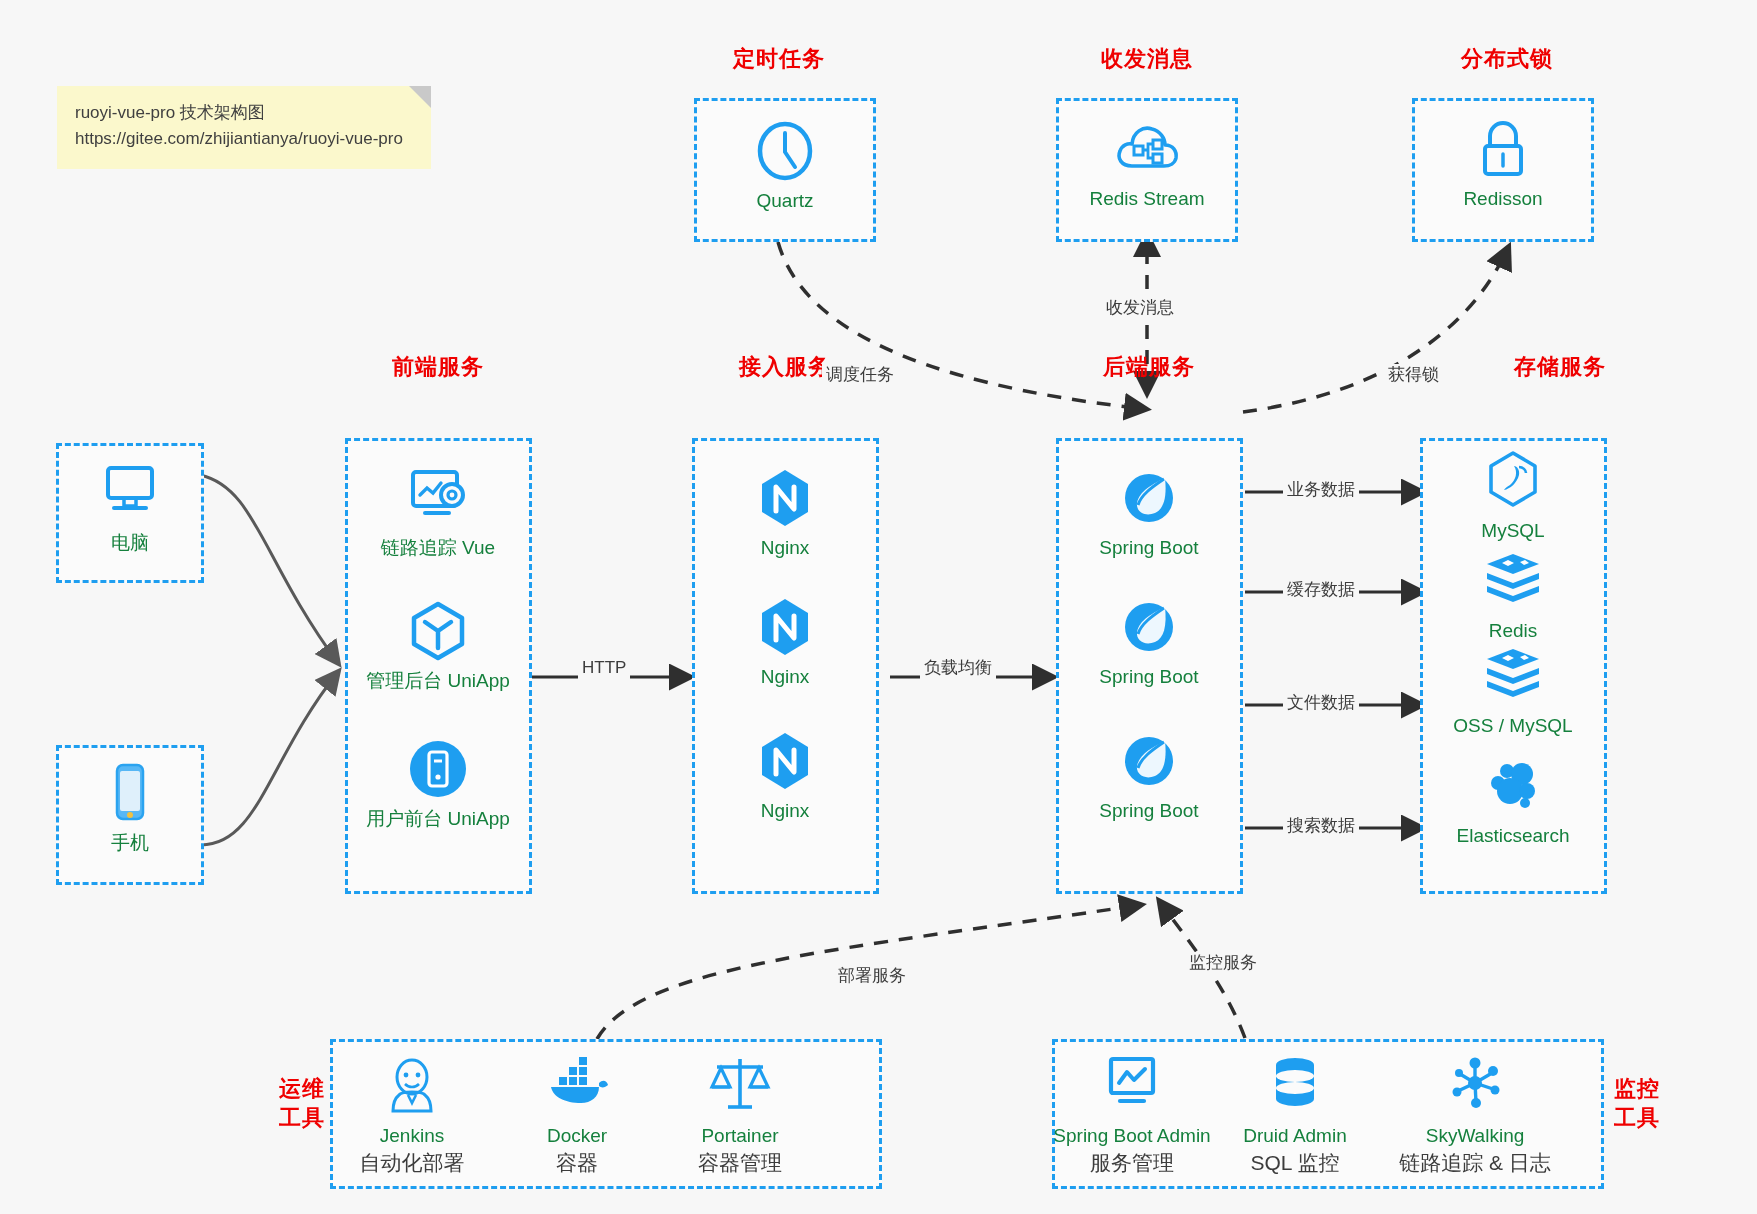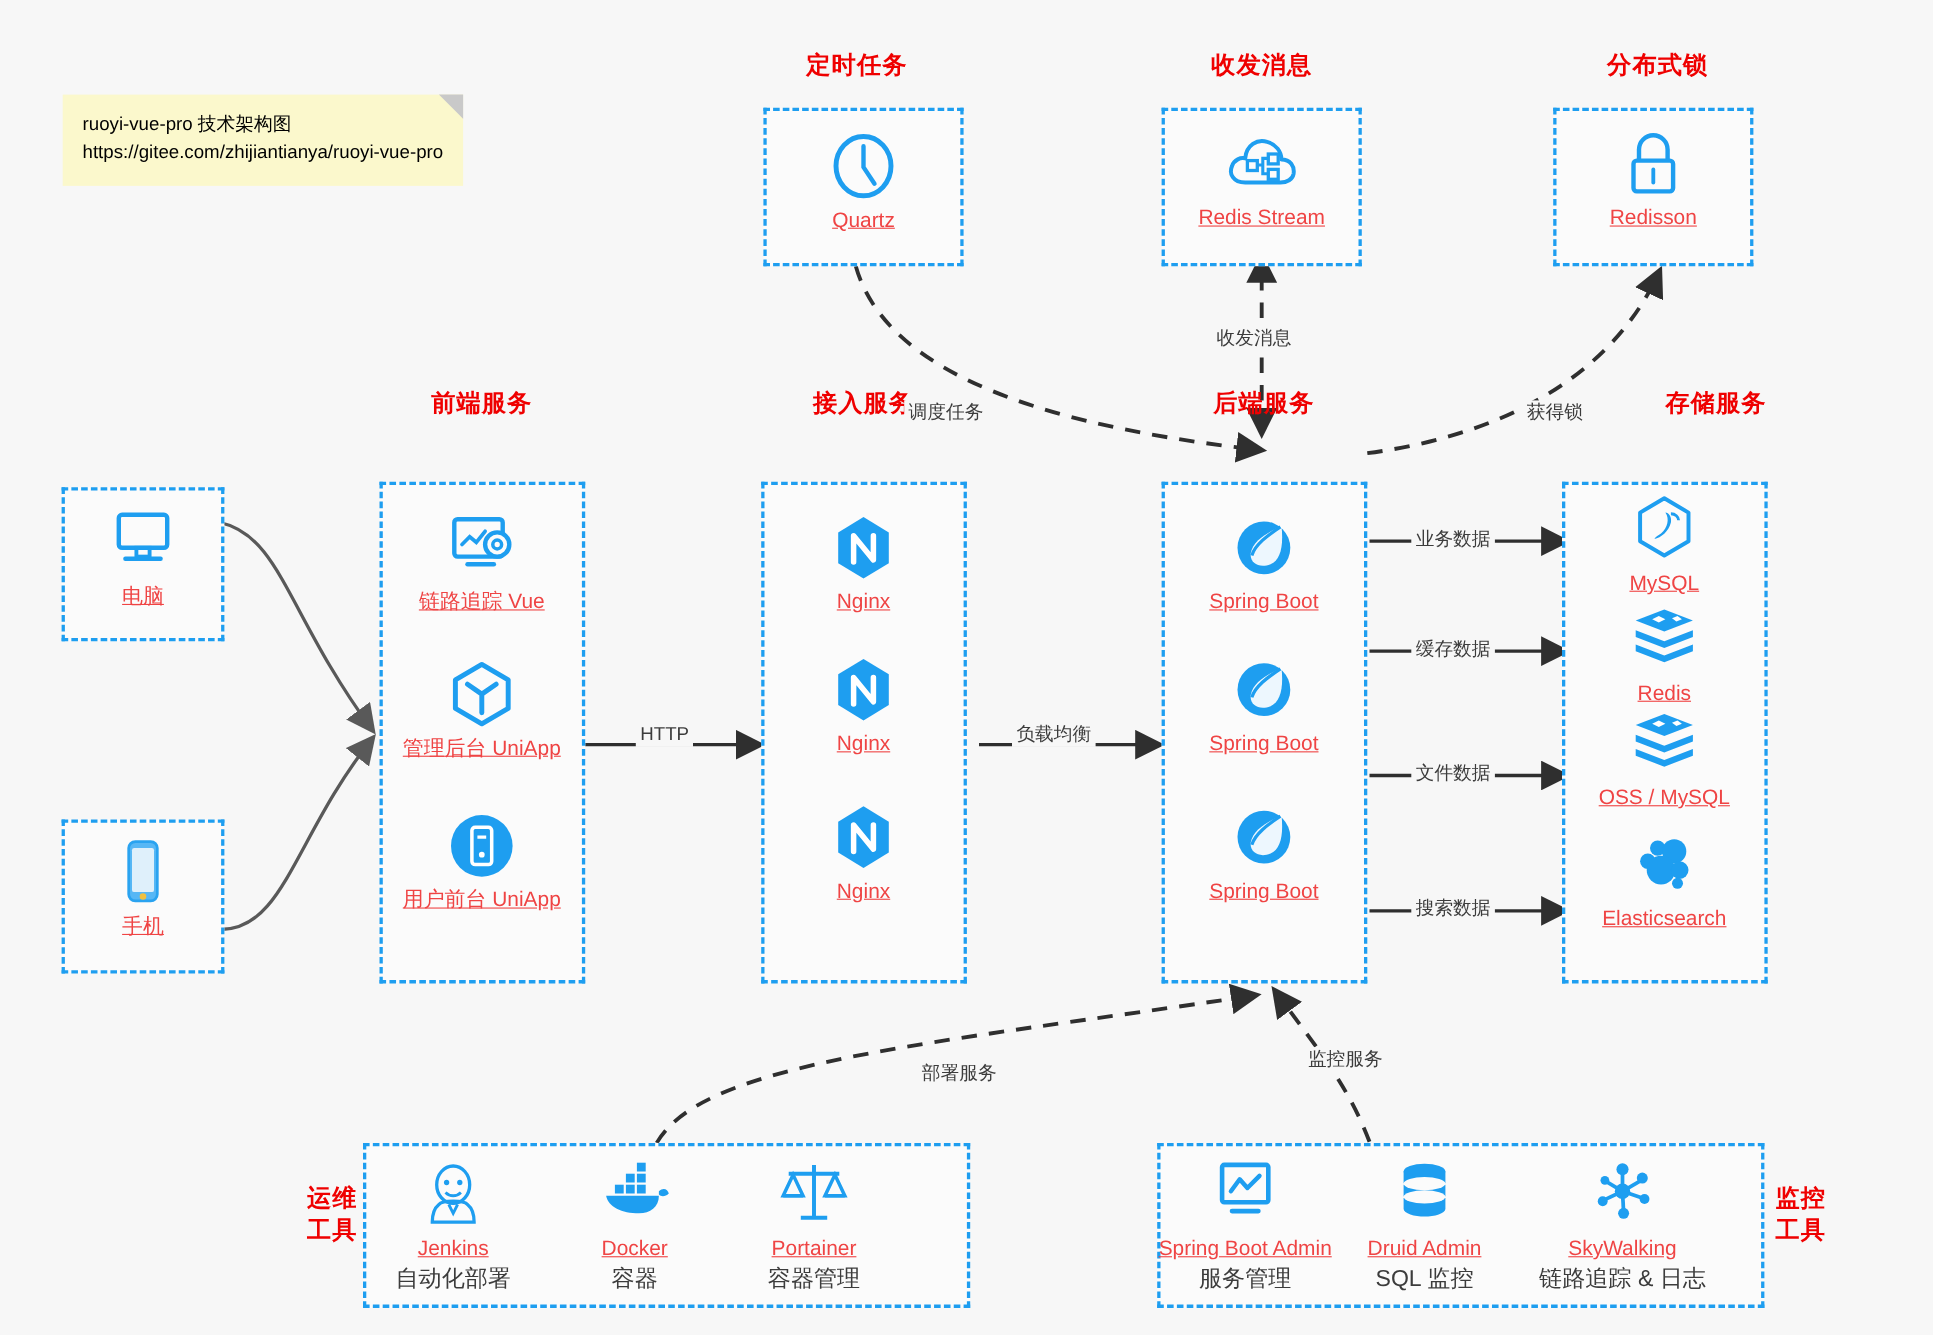--- a/index.html
+++ b/index.html
@@ -12,24 +12,24 @@
     position:relative;
     width:1757px;
     height:1214px;
     background:#f7f7f7;
     overflow:hidden;
   }
   
   .note{
     position:absolute;
     background:#fbf8cc;
-    padding:14px 18px 16px 18px;
+    padding:14px 28px 16px 18px;
     line-height:1.55;
     font-size:17px;
-    color:#000000;
+    color:#404040;
     white-space:nowrap;
   }
   .note .fold{
     position:absolute;
     right:0;top:0;
     width:0;height:0;
     border-left:22px solid transparent;
     border-top:22px solid #c9c9c9;
   }
   
@@ -58,24 +58,23 @@
   }
   .node .ico{
     display:block;
     margin:0 auto 6px auto;
     height:62px;
     line-height:0;
   }
   .node .lbl{
     display:block;
     font-size:19px;
-    color:#ef4444;
+    color:#15803d;
     white-space:nowrap;
     line-height:1.35;
-    text-decoration:underline;
   }
   .node .lbl2{
     display:block;
     font-size:21px;
     color:#3c3c3c;
     white-space:nowrap;
     line-height:1.35;
   }
   
   .elbl{

